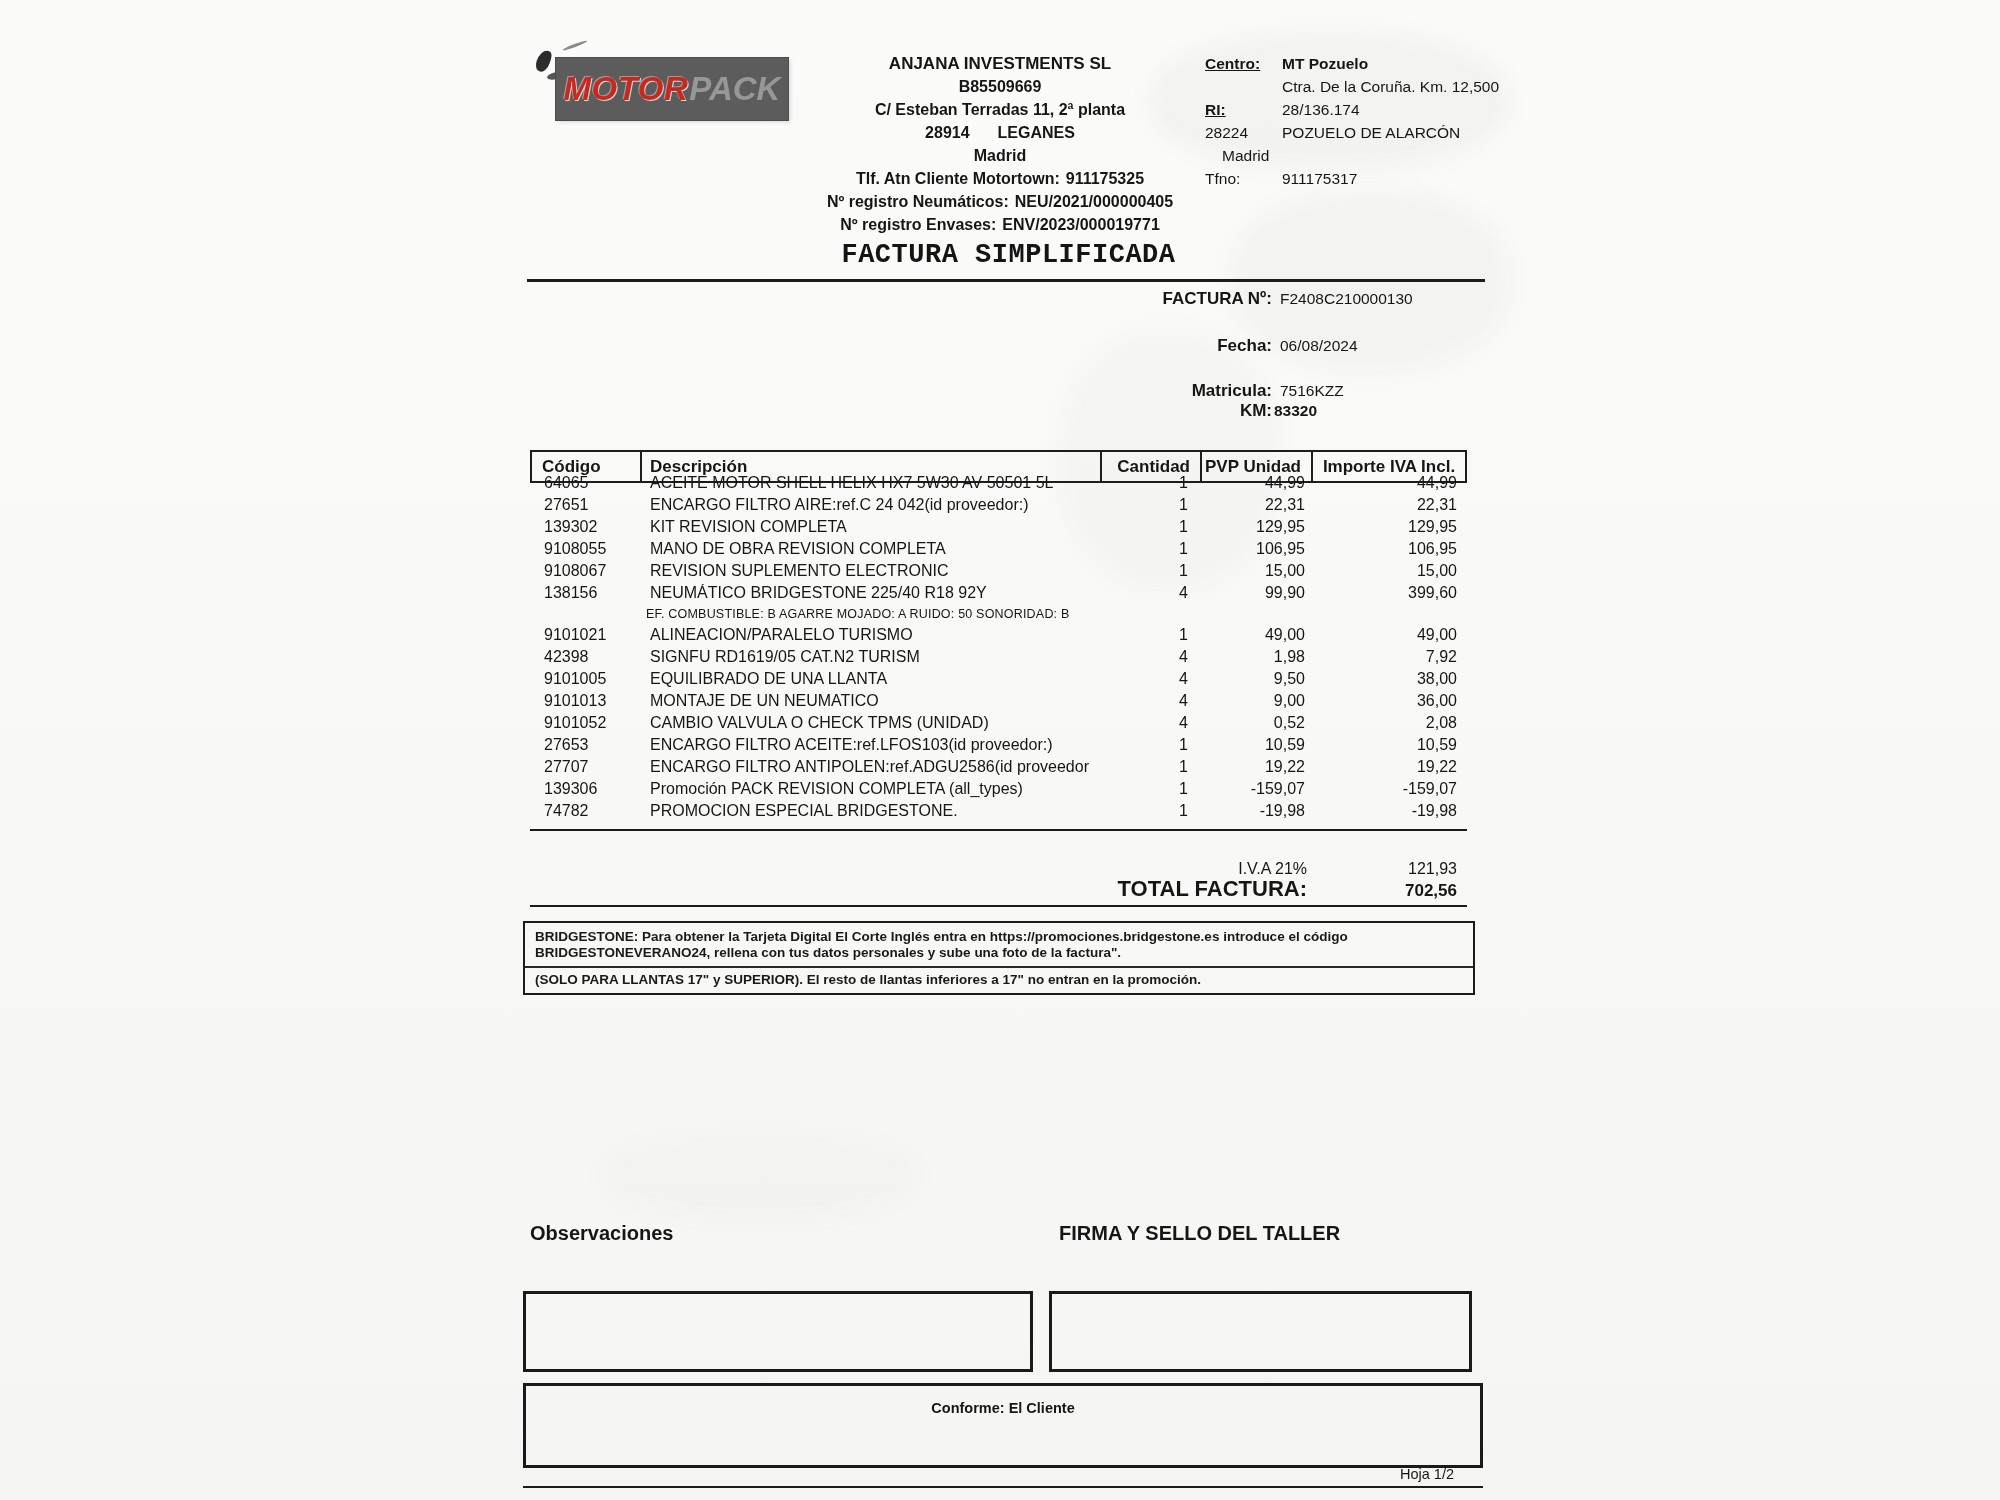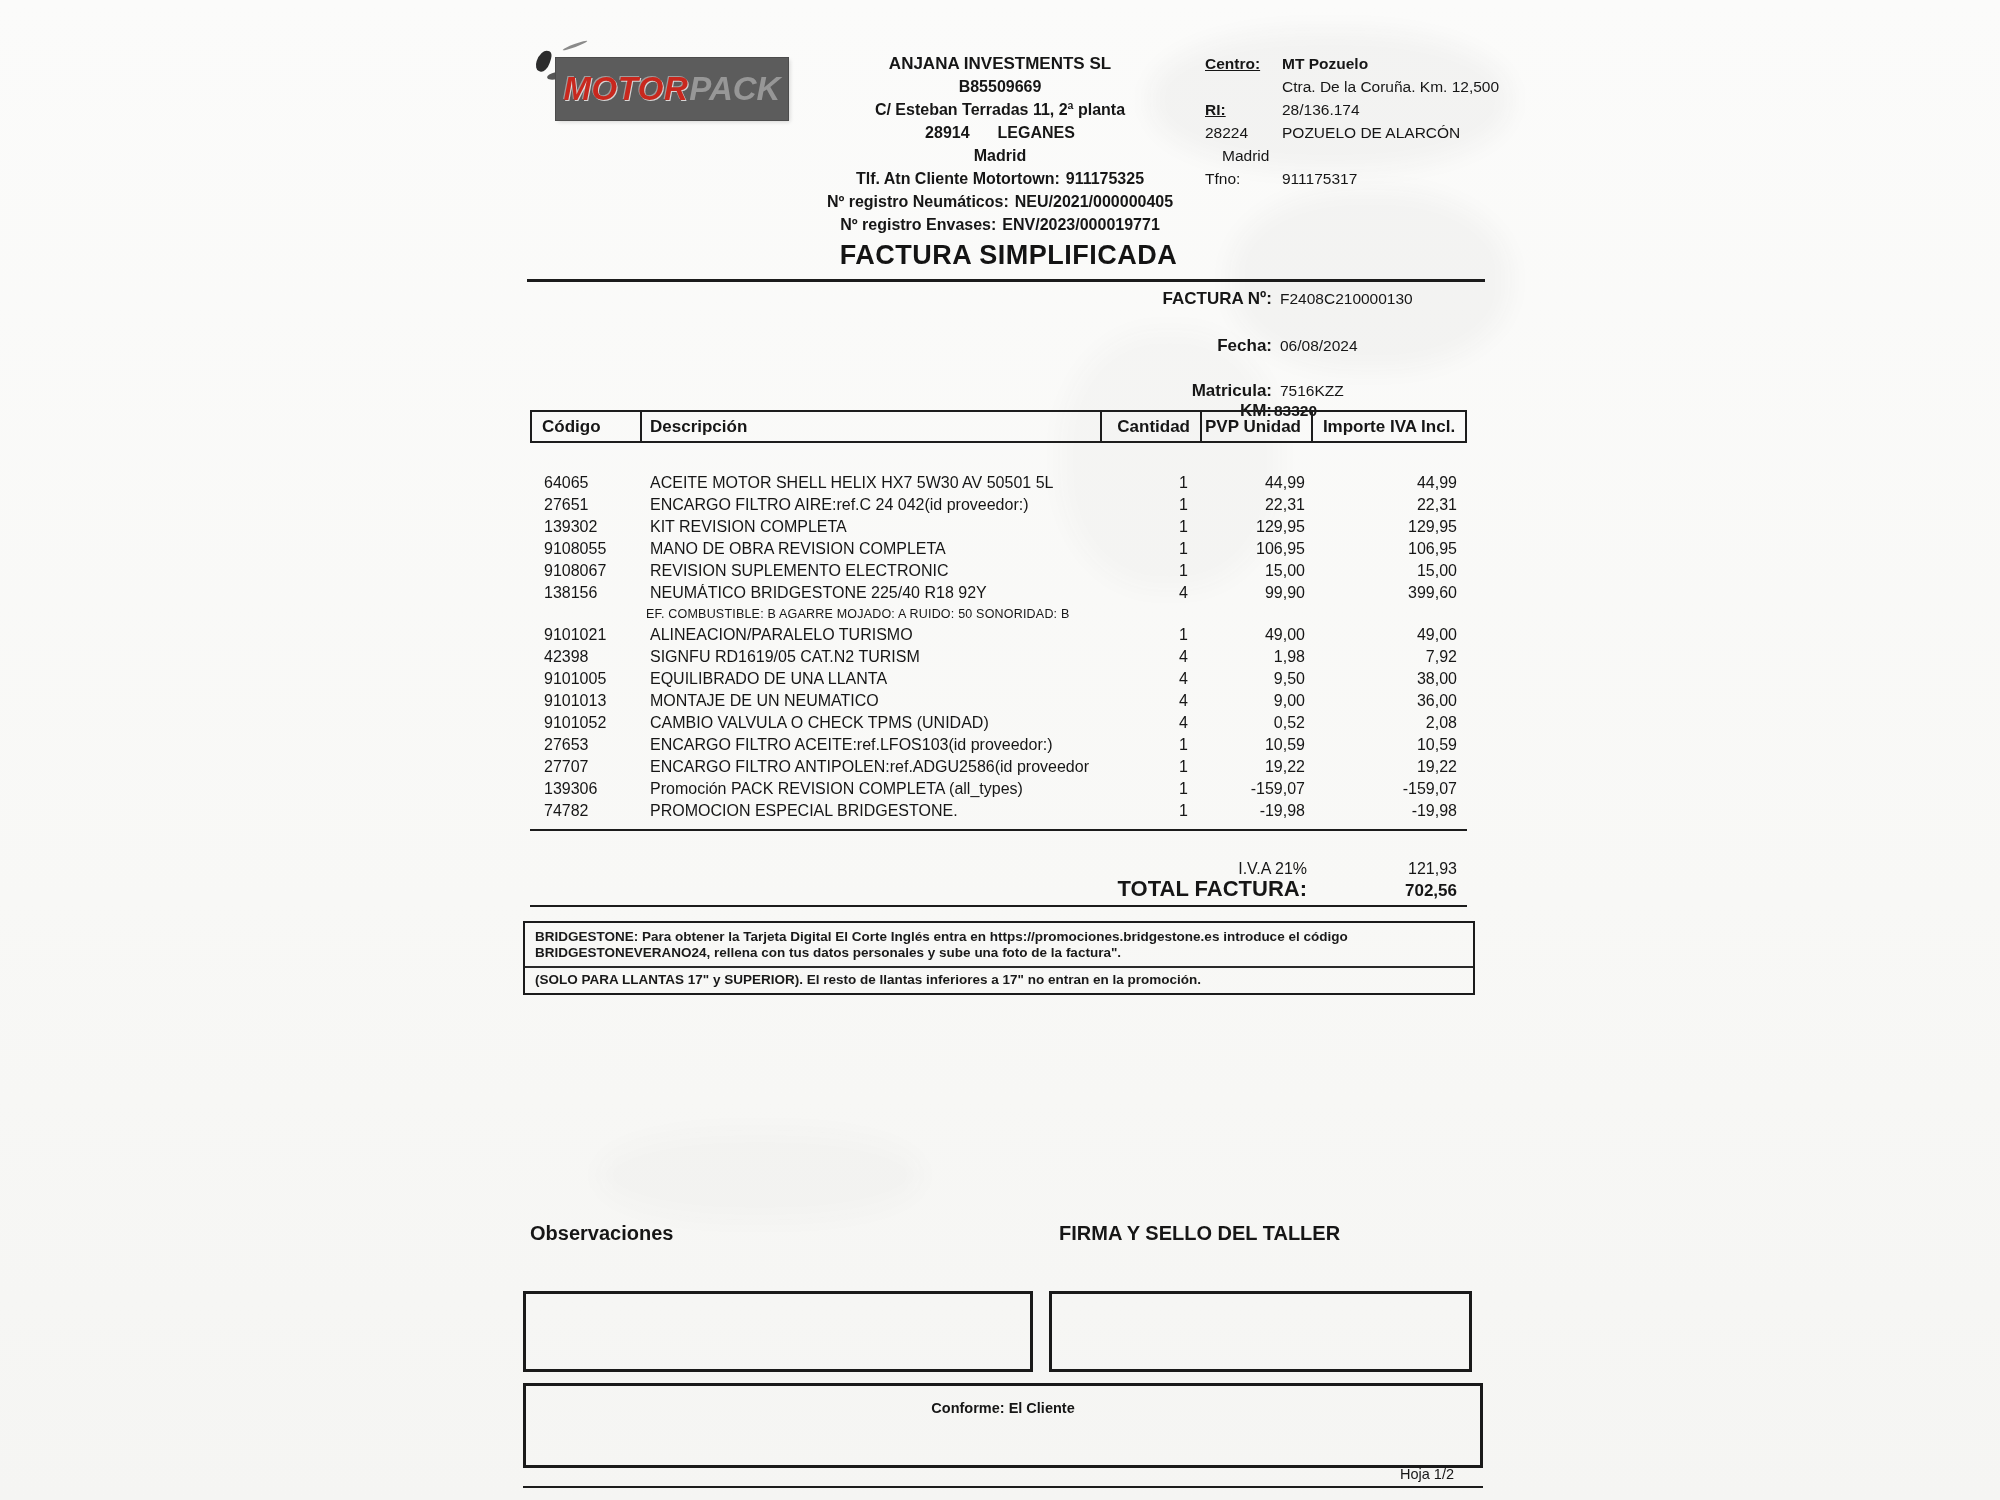--- a/index.html
+++ b/index.html
@@ -48,34 +48,34 @@
   .vgap { margin-left: 6px; }
 
   
   .centerblk { left: 1205px; top: 52px; width: 330px; font-size: 15.5px; }
   .crow { display: flex; line-height: 23px; }
   .clabel { flex: 0 0 77px; }
   .cunder { text-decoration: underline; font-weight: 700; }
   .cindent { padding-left: 17px; }
 
   
-  .title { left: 530px; top: 240px; width: 957px; text-align: center; font-weight: 700; font-size: 27px; letter-spacing: 0.5px; color: #141414; }
+  .title { left: 530px; top: 240px; width: 957px; text-align: center; font-weight: 700; font-size: 27px; letter-spacing: 0.5px; color: #141414; font-family: Liberation Mono, monospace; }
   .hr { position: absolute; background: #1c1c1c; }
   .hr-title { left: 527px; top: 279px; width: 958px; height: 3px; }
 
   
   .meta-row { position: absolute; left: 1002px; display: flex; align-items: baseline; }
   .meta-label { flex: 0 0 270px; text-align: right; font-weight: 700; font-size: 17px; }
   .meta-value { margin-left: 8px; font-size: 15.5px; }
   .mr1 { top: 289px; } .mr2 { top: 336px; } .mr3 { top: 381px; } .mr4 { top: 401px; }
   .mr4 .meta-value { margin-left: 2px; font-weight: 700; }
 
   
   .thead {
-    left: 530px; top: 410px; width: 937px; height: 33px;
+    left: 530px; top: 450px; width: 937px; height: 33px;
     display: flex; align-items: stretch;
     border: 2px solid #1d1d1d; font-weight: 700; font-size: 17px;
   }
   .th { display: flex; align-items: center; border-right: 2px solid #1d1d1d; }
   .th:last-child { border-right: none; }
   .th-code    { flex: 0 0 110px; padding-left: 10px; }
   .th-desc    { flex: 0 0 460px; padding-left: 8px; }
   .th-qty     { flex: 0 0 100px; justify-content: flex-end; padding-right: 10px; }
   .th-unit    { flex: 0 0 111px; justify-content: flex-end; padding-right: 10px; }
   .th-total   { flex: 1 1 auto;  justify-content: center; }

